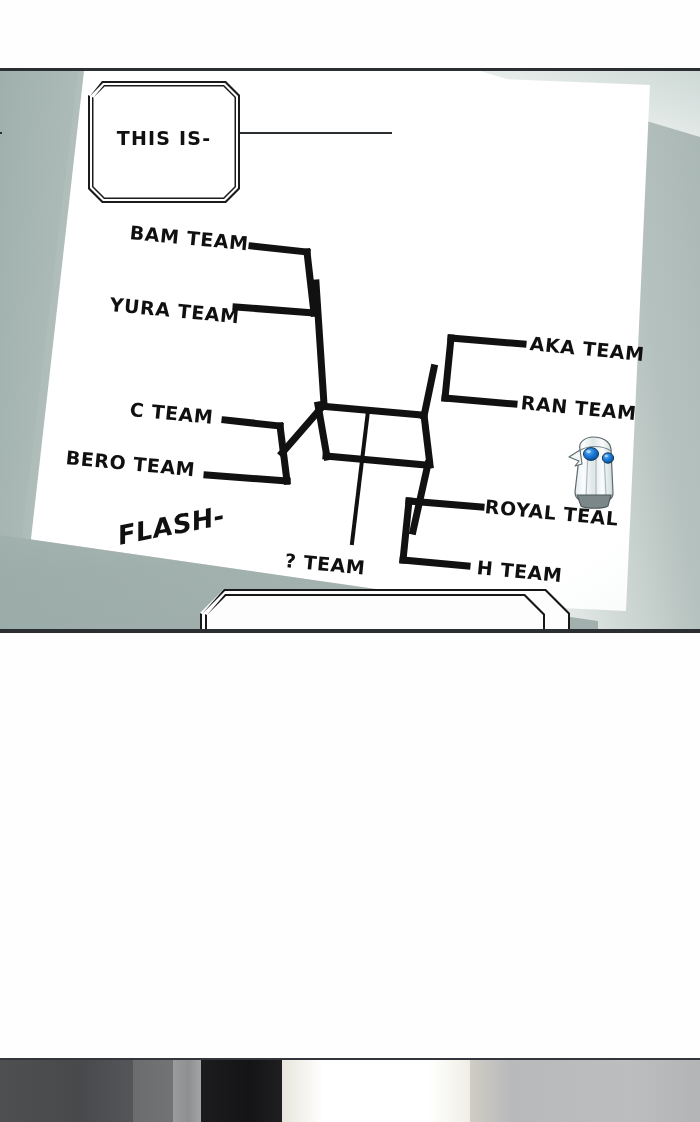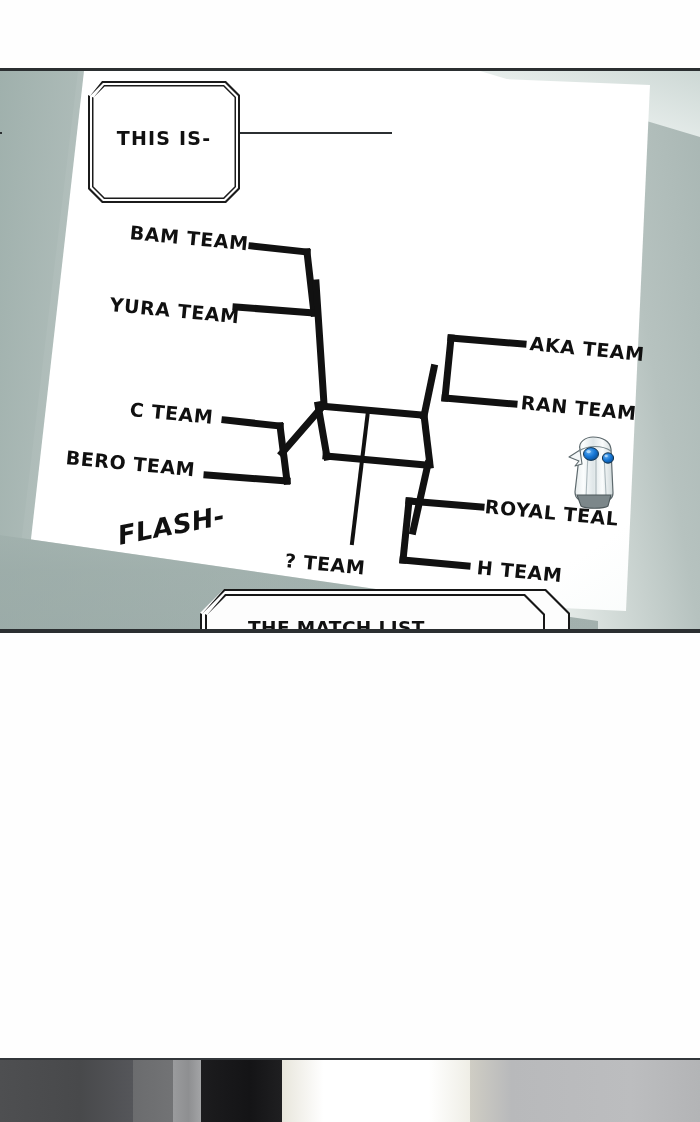--- a/index.html
+++ b/index.html
@@ -416,24 +416,20 @@
         <div class="bubble-shape"></div>
         <div class="bubble-border-outer"></div>
         <div class="bubble-border-inner"></div>
         <div class="bubble-text">THIS IS-</div>
       </div>
 
       <div class="caption">
         <div class="cap-fill"></div>
         <div class="cap-border-outer"></div>
         <div class="cap-border-inner"></div>
-        <div class="cap-text">
-          <div>THE MATCH LIST</div>
-
-        </div>
       </div>
 
     </div>
   </div>
 
   <div class="bottom-strip">
     <div class="bs" style="width:133px;background:linear-gradient(90deg,#4e4f51,#48494b 60%,#55565a);"></div>
     <div class="bs" style="width:40px;background:linear-gradient(90deg,#6b6c6e,#727375);"></div>
     <div class="bs" style="width:28px;background:linear-gradient(90deg,#9a9b9d,#8e8f91 55%,#a3a4a6);"></div>
     <div class="bs" style="width:81px;background:linear-gradient(90deg,#1c1c1e,#141416 60%,#1f1f21);"></div>

